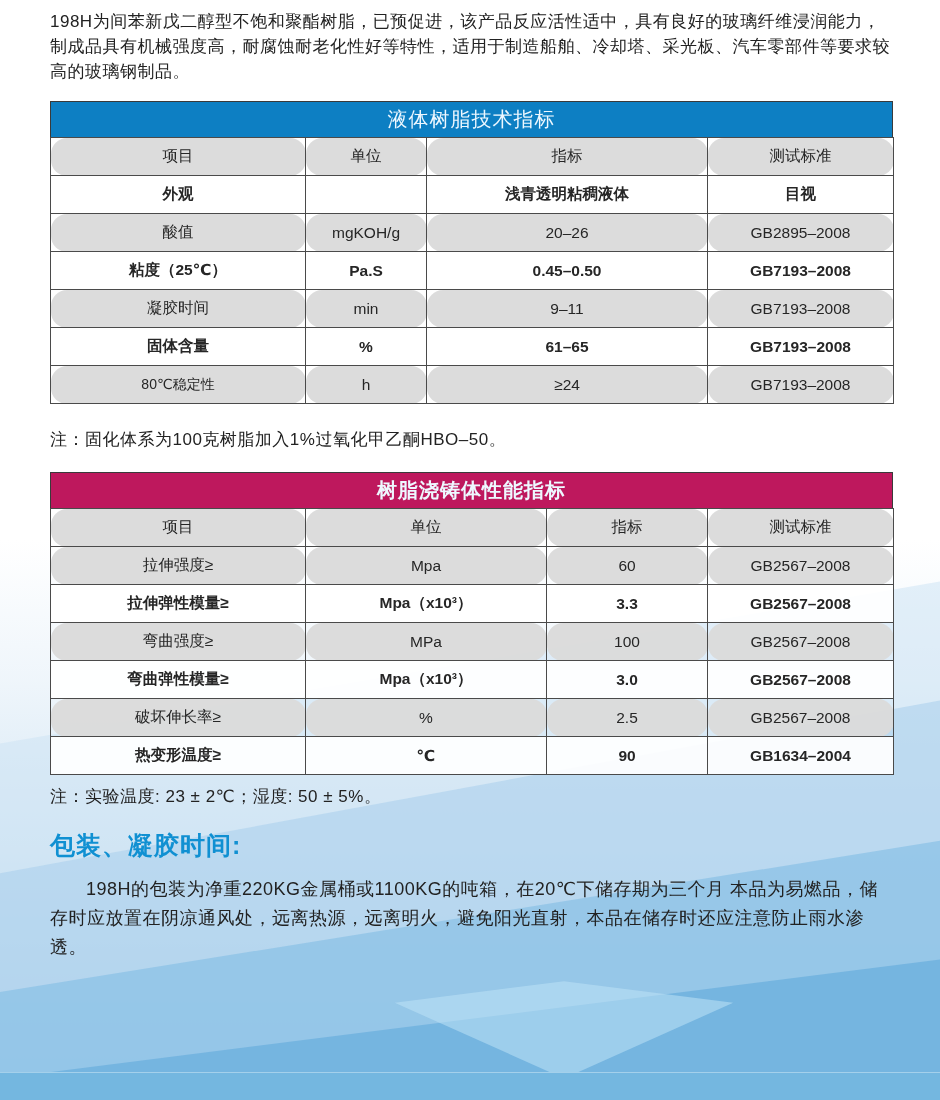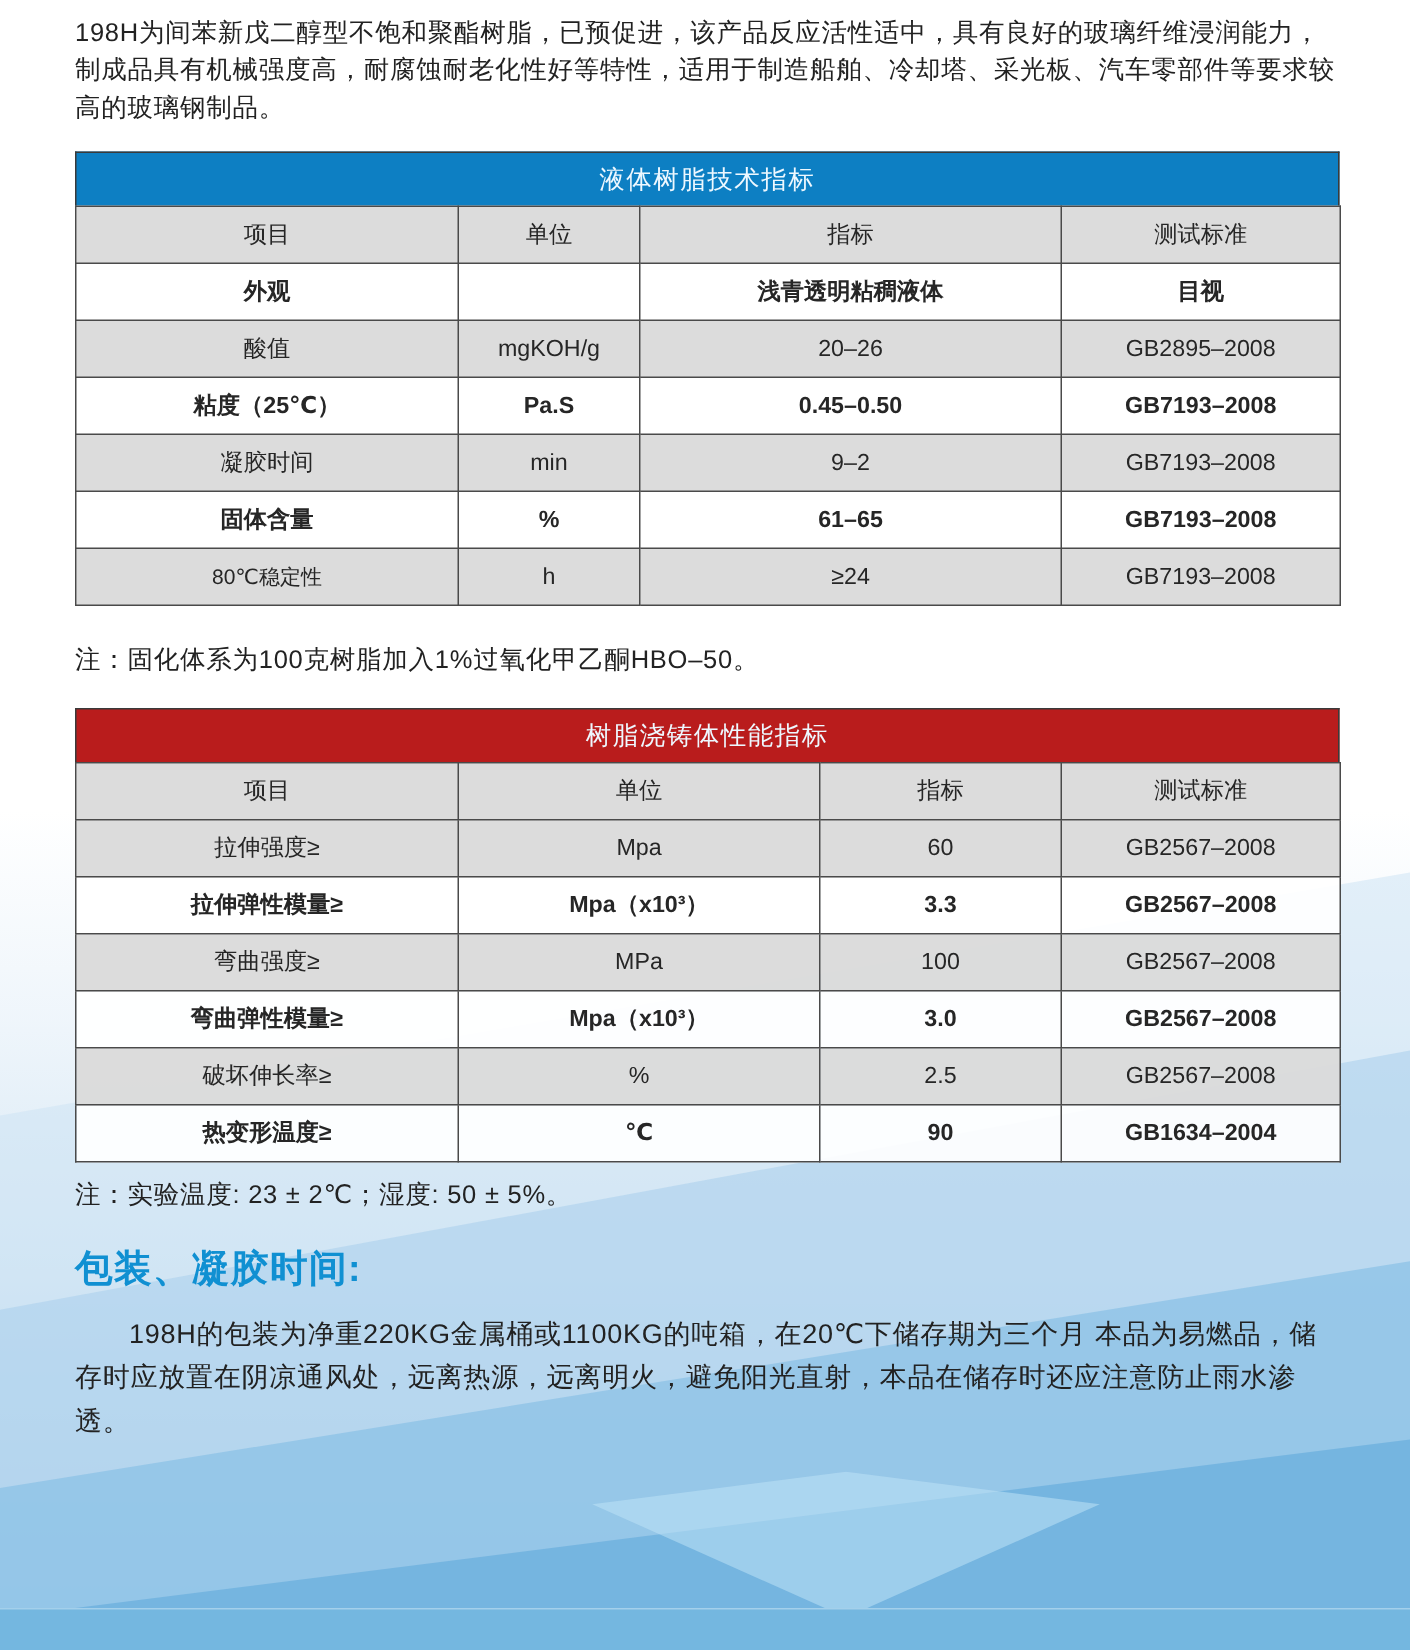--- a/index.html
+++ b/index.html
@@ -20,25 +20,25 @@
   .band-c{clip-path:polygon(0 80%,100% 52%,100% 100%,0 100%);background:rgba(137,192,229,.7);}
   .band-d{clip-path:polygon(0 96%,100% 74%,100% 100%,0 100%);background:rgba(112,178,222,.85);}
   .tri-light{clip-path:polygon(42% 82%,60% 96%,78% 82%,60% 78%);background:rgba(190,225,246,.55);}
   .bg-strip{top:1072px;height:28px;background:#74b7e0;
     border-top:1px solid rgba(255,255,255,.35);}
   
   .content{position:absolute;left:50px;top:0;width:843px;}
   .intro{margin-top:9px;font-size:17px;line-height:25px;letter-spacing:.5px;}
   .tbl-wrap{margin-top:9px;}
   .tbl-title{height:35px;line-height:35px;text-align:center;color:#eef8ff;
-    font-size:17px;letter-spacing:1px;border:1px solid #3a3a3a;border-bottom:none;}
+    font-size:20px;letter-spacing:1px;border:1px solid #3a3a3a;border-bottom:none;}
   table{border-collapse:collapse;table-layout:fixed;width:843px;}
   td,th{border:1px solid #4a4a4a;height:37px;text-align:center;vertical-align:middle;
     font-size:15.5px;font-weight:normal;padding:0 4px;color:#262626;}
-  tr.gray td,tr.gray th{background:rgba(219,219,219,.96);}
+  tr.gray td,tr.gray th{background:rgba(219,219,219,.96);border-radius:16px;}
   tr.white td{background:rgba(255,255,255,.92);font-weight:bold;}
   .note{margin-top:24px;font-size:17px;letter-spacing:.5px;}
   .note2{margin-top:10px;}
   .tbl2{margin-top:21px;}
   .storage-heading{margin-top:21px;font-size:25px;font-weight:bold;letter-spacing:1px;}
   .para{font-size:18px;line-height:29px;letter-spacing:.5px;}
   .para1{margin-top:13px;text-indent:2em;}
   .para2{margin-top:14px;text-indent:2.4em;}
 </style>
 </head>
@@ -86,42 +86,42 @@
       </tr>
       <tr class="white">
         <td>粘度（25℃）</td>
         <td>Pa.S</td>
         <td>0.45–0.50</td>
         <td>GB7193–2008</td>
       </tr>
       <tr class="gray">
         <td>凝胶时间</td>
         <td>min</td>
-        <td>9–2</td>
+        <td>9–11</td>
         <td>GB7193–2008</td>
       </tr>
       <tr class="white">
         <td>固体含量</td>
         <td>%</td>
         <td>61–65</td>
         <td>GB7193–2008</td>
       </tr>
       <tr class="gray">
         <td style="font-size:14px">80℃稳定性</td>
         <td>h</td>
         <td>≥24</td>
         <td>GB7193–2008</td>
       </tr>
     </tbody>
       </table>
   </div>
   <div class="note">注：固化体系为100克树脂加入1%过氧化甲乙酮HBO–50。</div>
 
   <div class="tbl-wrap tbl2">
-    <div class="tbl-title" style="background:#b91c1c;">树脂浇铸体性能指标</div>
+    <div class="tbl-title" style="background:#be185d;font-weight:bold;">树脂浇铸体性能指标</div>
     <table>
       <colgroup>
           <col style="width:255px">
           <col style="width:241px">
           <col style="width:161px">
           <col style="width:186px">
         </colgroup>
       <tbody>
           <tr class="gray">
         <th>项目</th>

